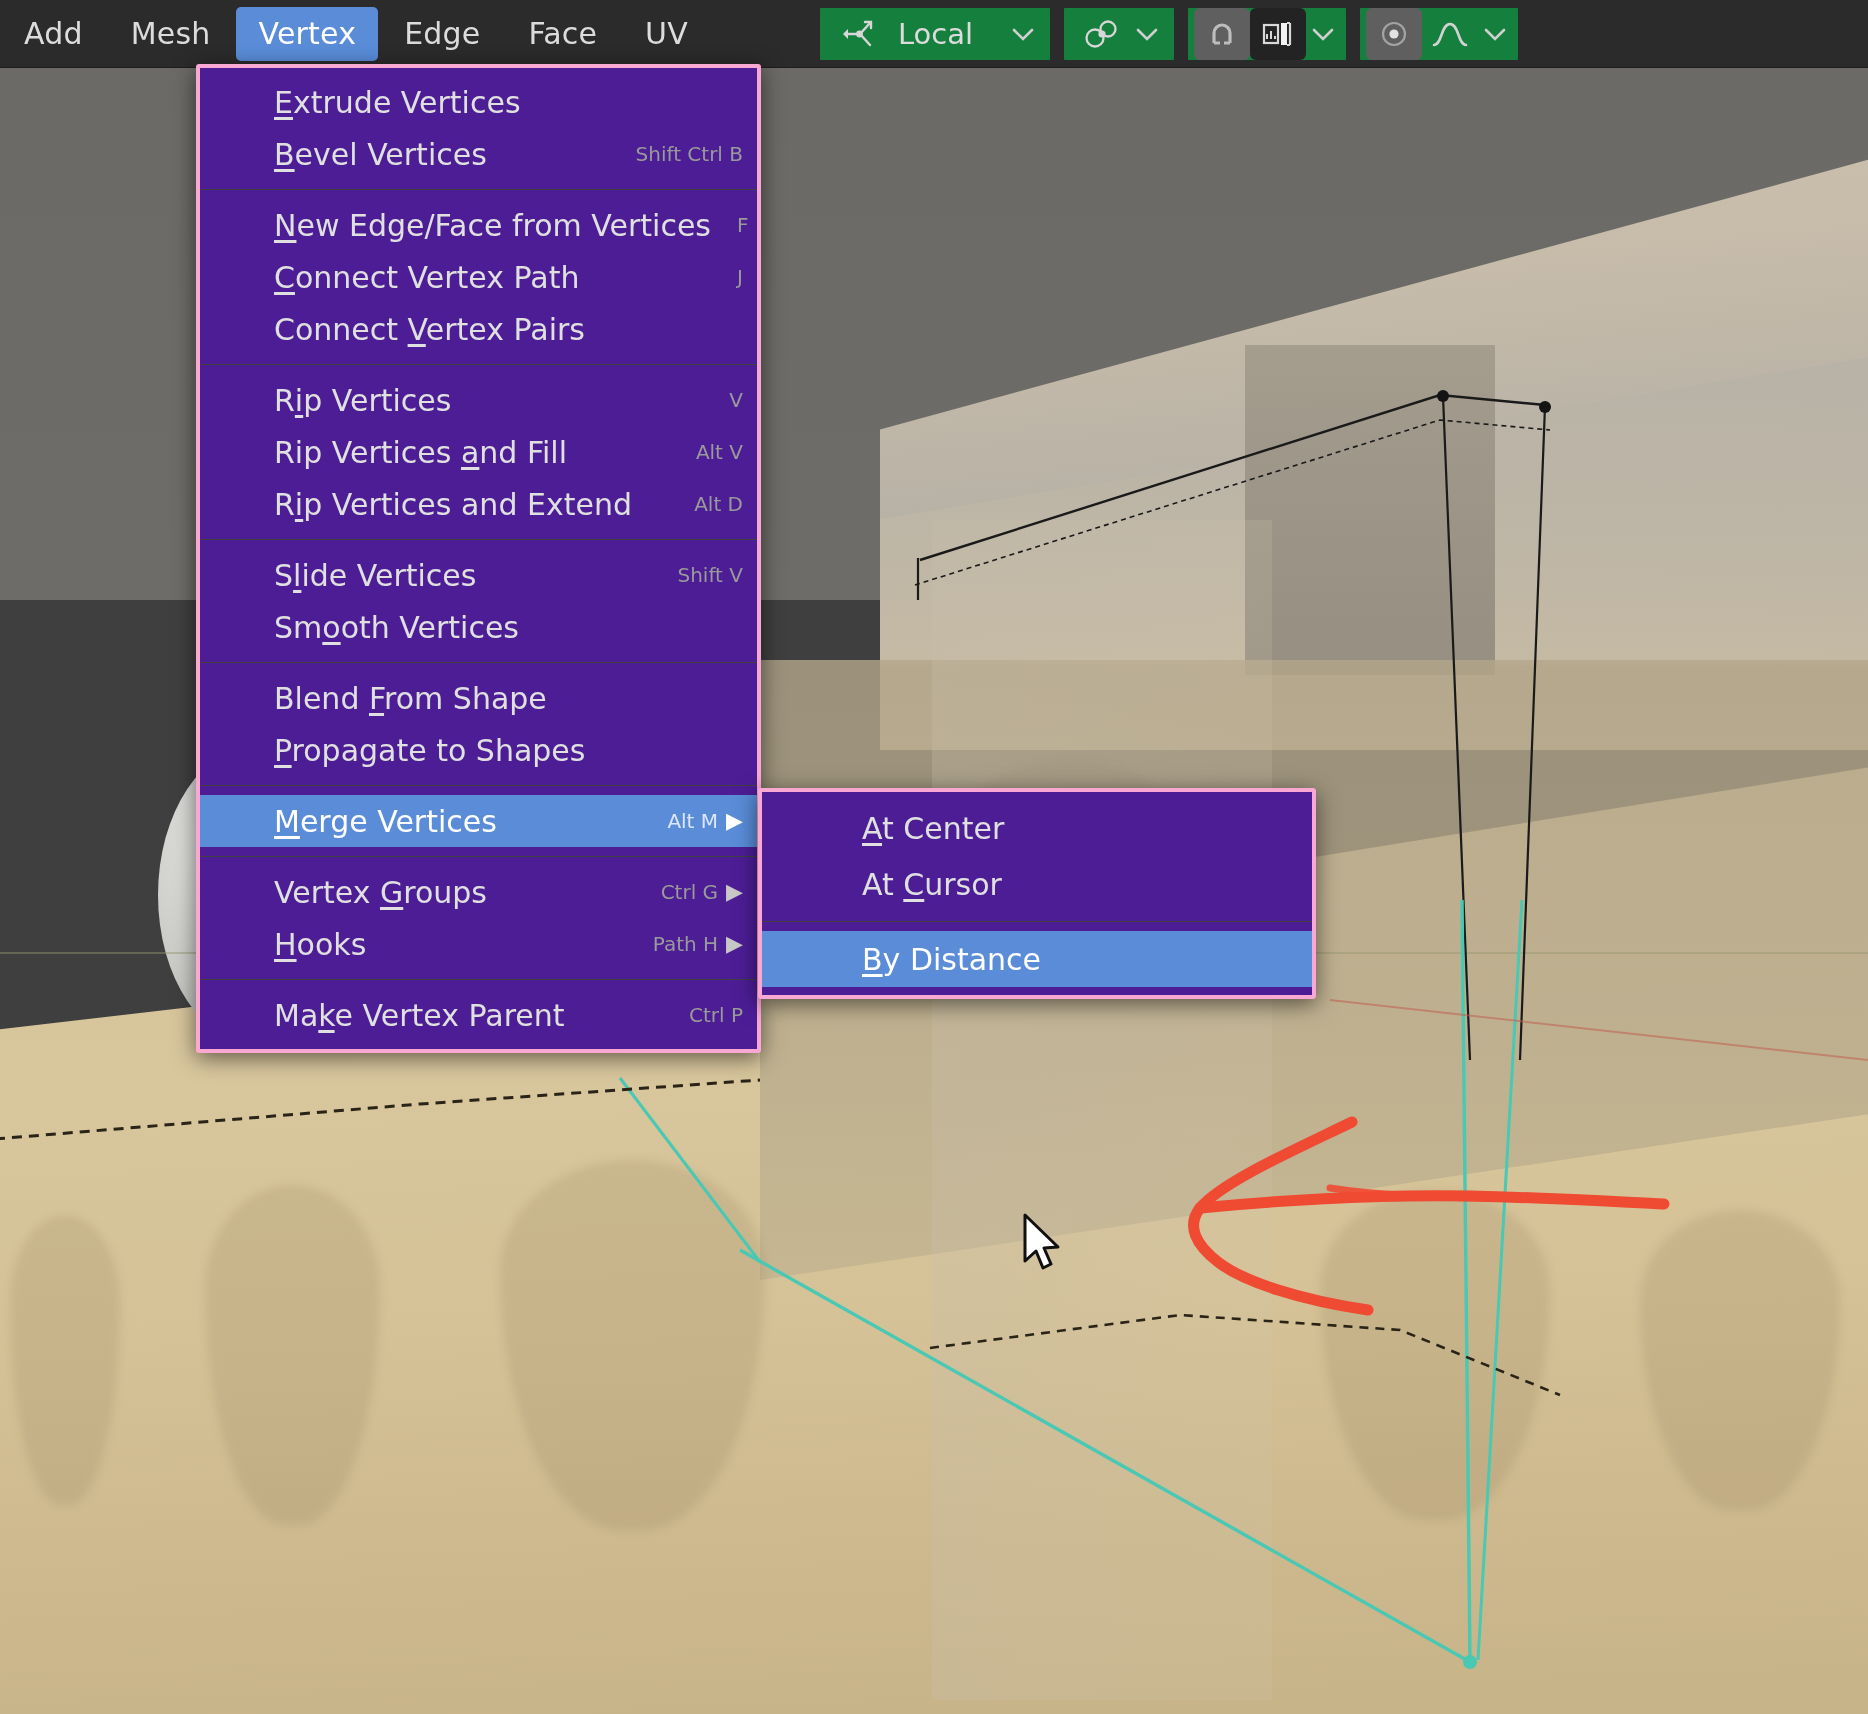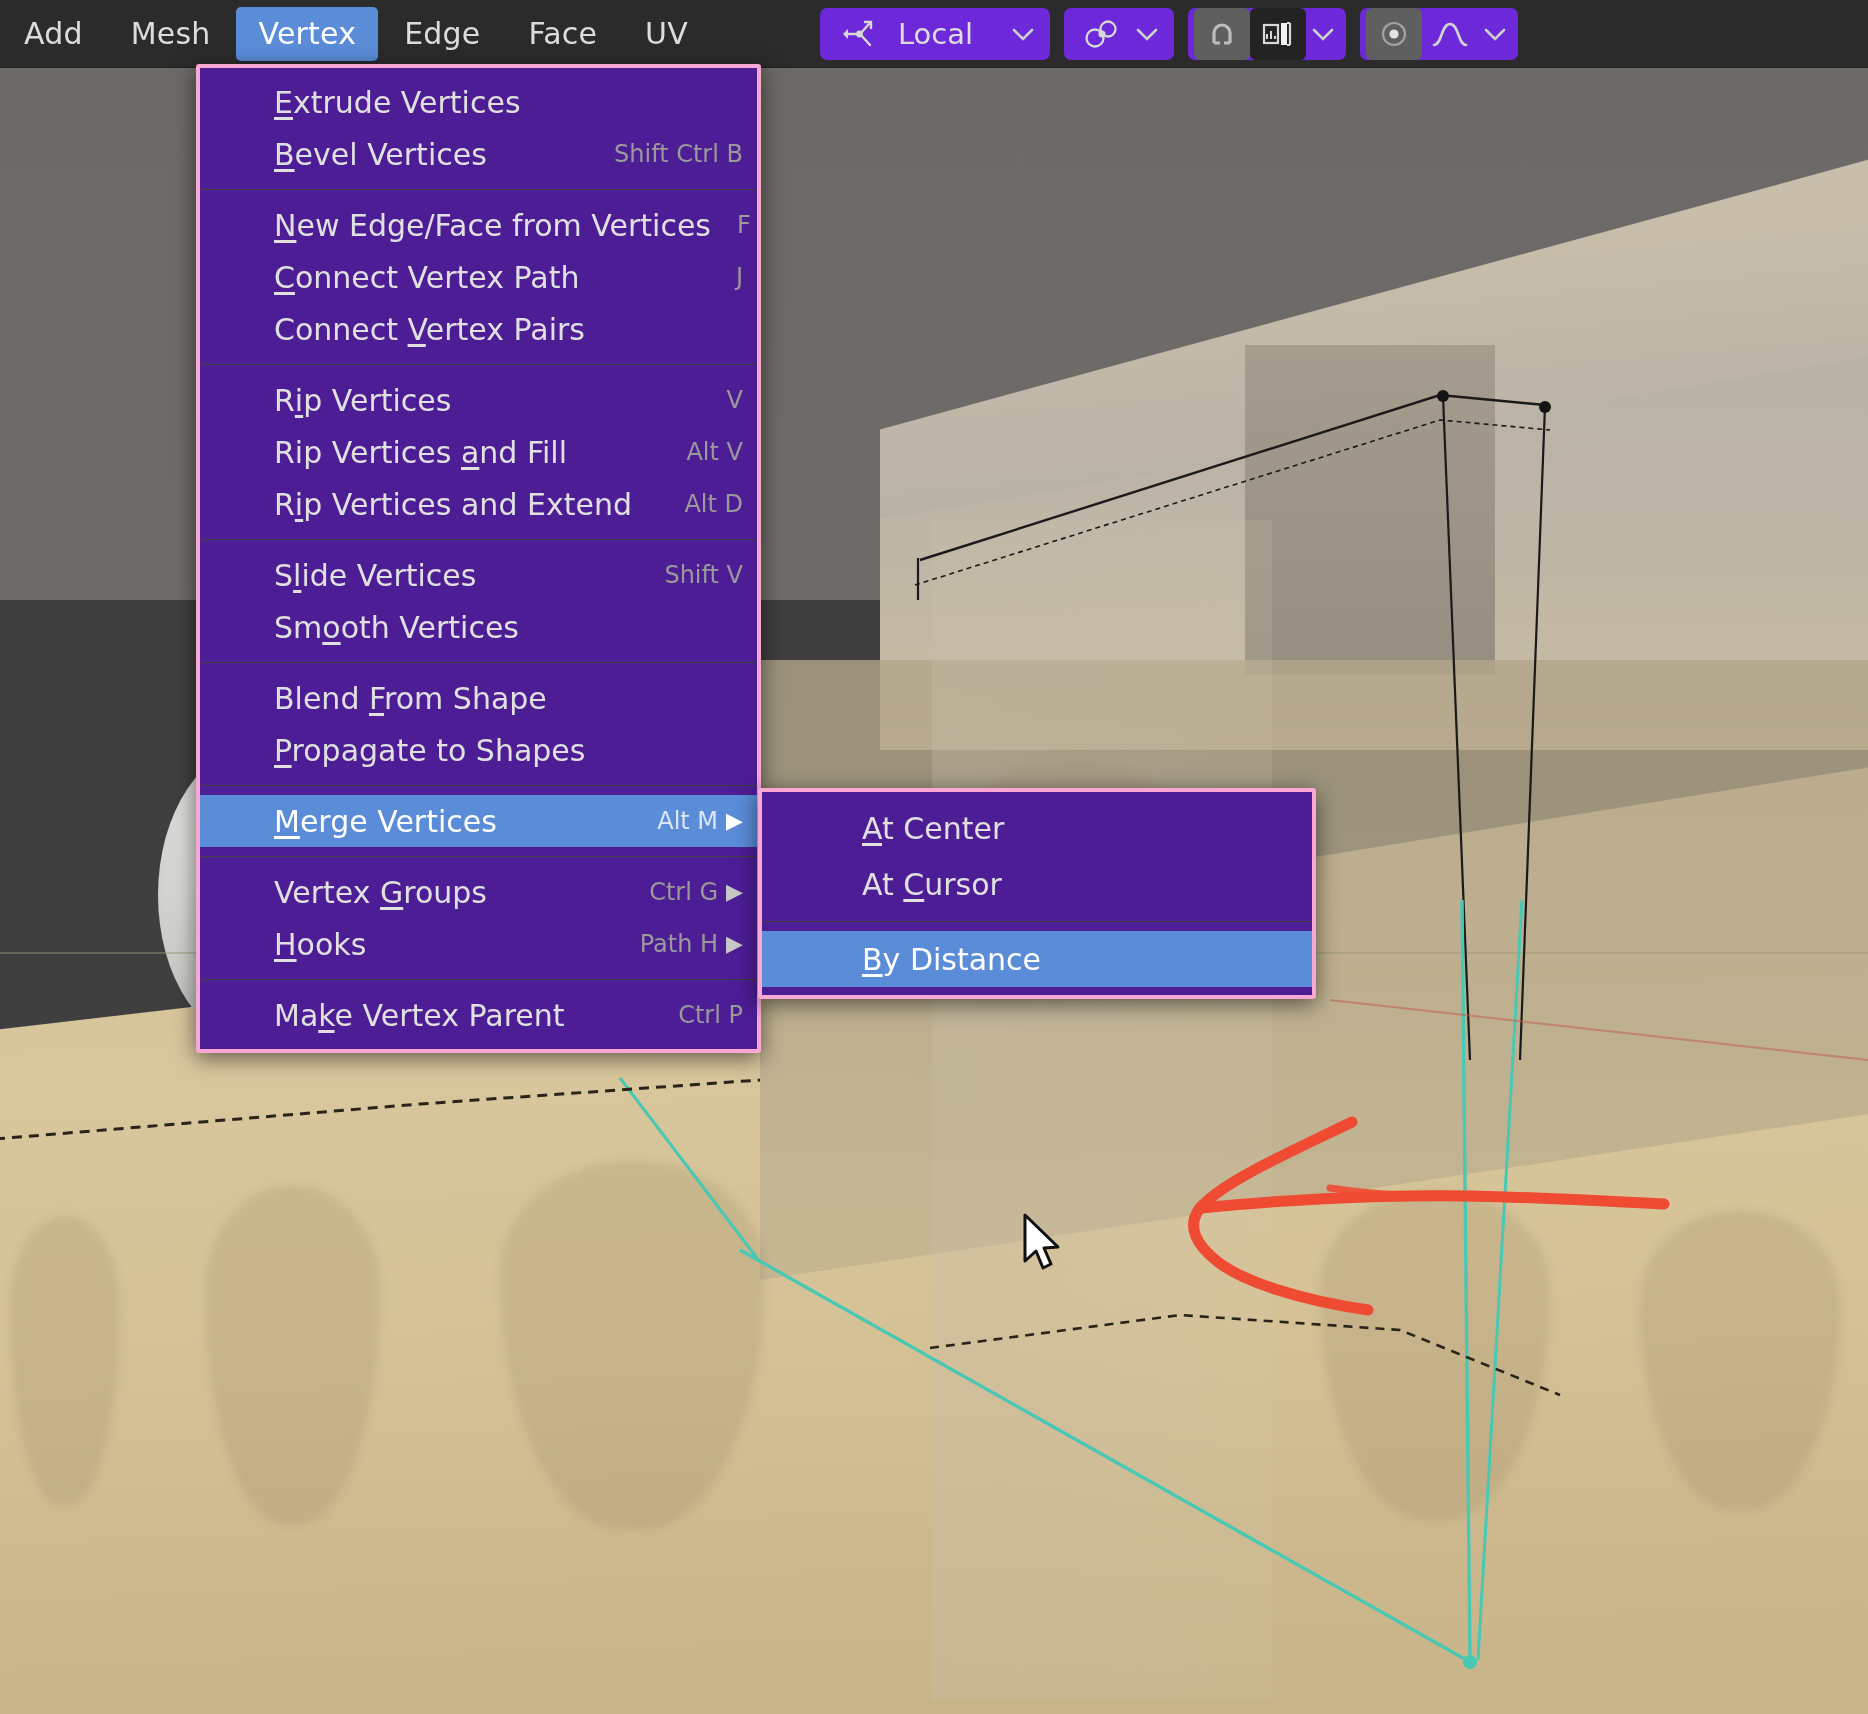--- a/index.html
+++ b/index.html
@@ -90,21 +90,21 @@
     height: 54px; display: flex; align-items: center;
     padding: 0 22px; margin: 0 2px;
     color: #dcdcdc; font-size: 30px; letter-spacing: .2px;
     border-radius: 5px; white-space: nowrap;
   }
   .hdr-menu.active { background: #5a8cd8; color: #ffffff; }
   .hdr-spacer { width: 108px; }
 
   .hdr-widget {
     display: flex; align-items: center;
-    background: #6d28d9; border-radius: 7px;
+    background: #15803d; border-radius: 1px;
     height: 52px; margin-right: 14px;
     padding: 0 10px;
     color: #dcdcdc; font-size: 29px;
   }
   .hdr-widget.group { padding: 0 6px; }
   .hdr-iconbtn {
     width: 56px; height: 52px;
     display: flex; align-items: center; justify-content: center;
     border-radius: 6px;
   }
@@ -128,21 +128,21 @@
   .mi {
     position: relative;
     display: flex; align-items: center;
     height: 52px;
     padding: 0 14px 0 74px;
     color: #e0e0e0; font-size: 30px;
     white-space: nowrap;
   }
   .mi .label { flex: 0 0 auto; }
   .mi .sc {
-    margin-left: auto; color: #9a9a9a; font-size: 24px; padding-left: 26px;
+    margin-left: auto; color: #9a9a9a; font-size: 20px; padding-left: 26px;
   }
   .mi .arrow { margin-left: 8px; color: #c8c8c8; font-size: 22px; line-height: 1; }
   .mi.hl { background: #5a8cd8; }
   .mi.hl .label { color: #ffffff; }
   .mi.hl .sc { color: #dbe6f7; }
   .mi.hl .arrow { color: #ffffff; }
   .mi u { text-decoration: underline; text-underline-offset: 4px; }
   .sep { height: 1px; background: #404040; margin: 9px 0; }
 
   

